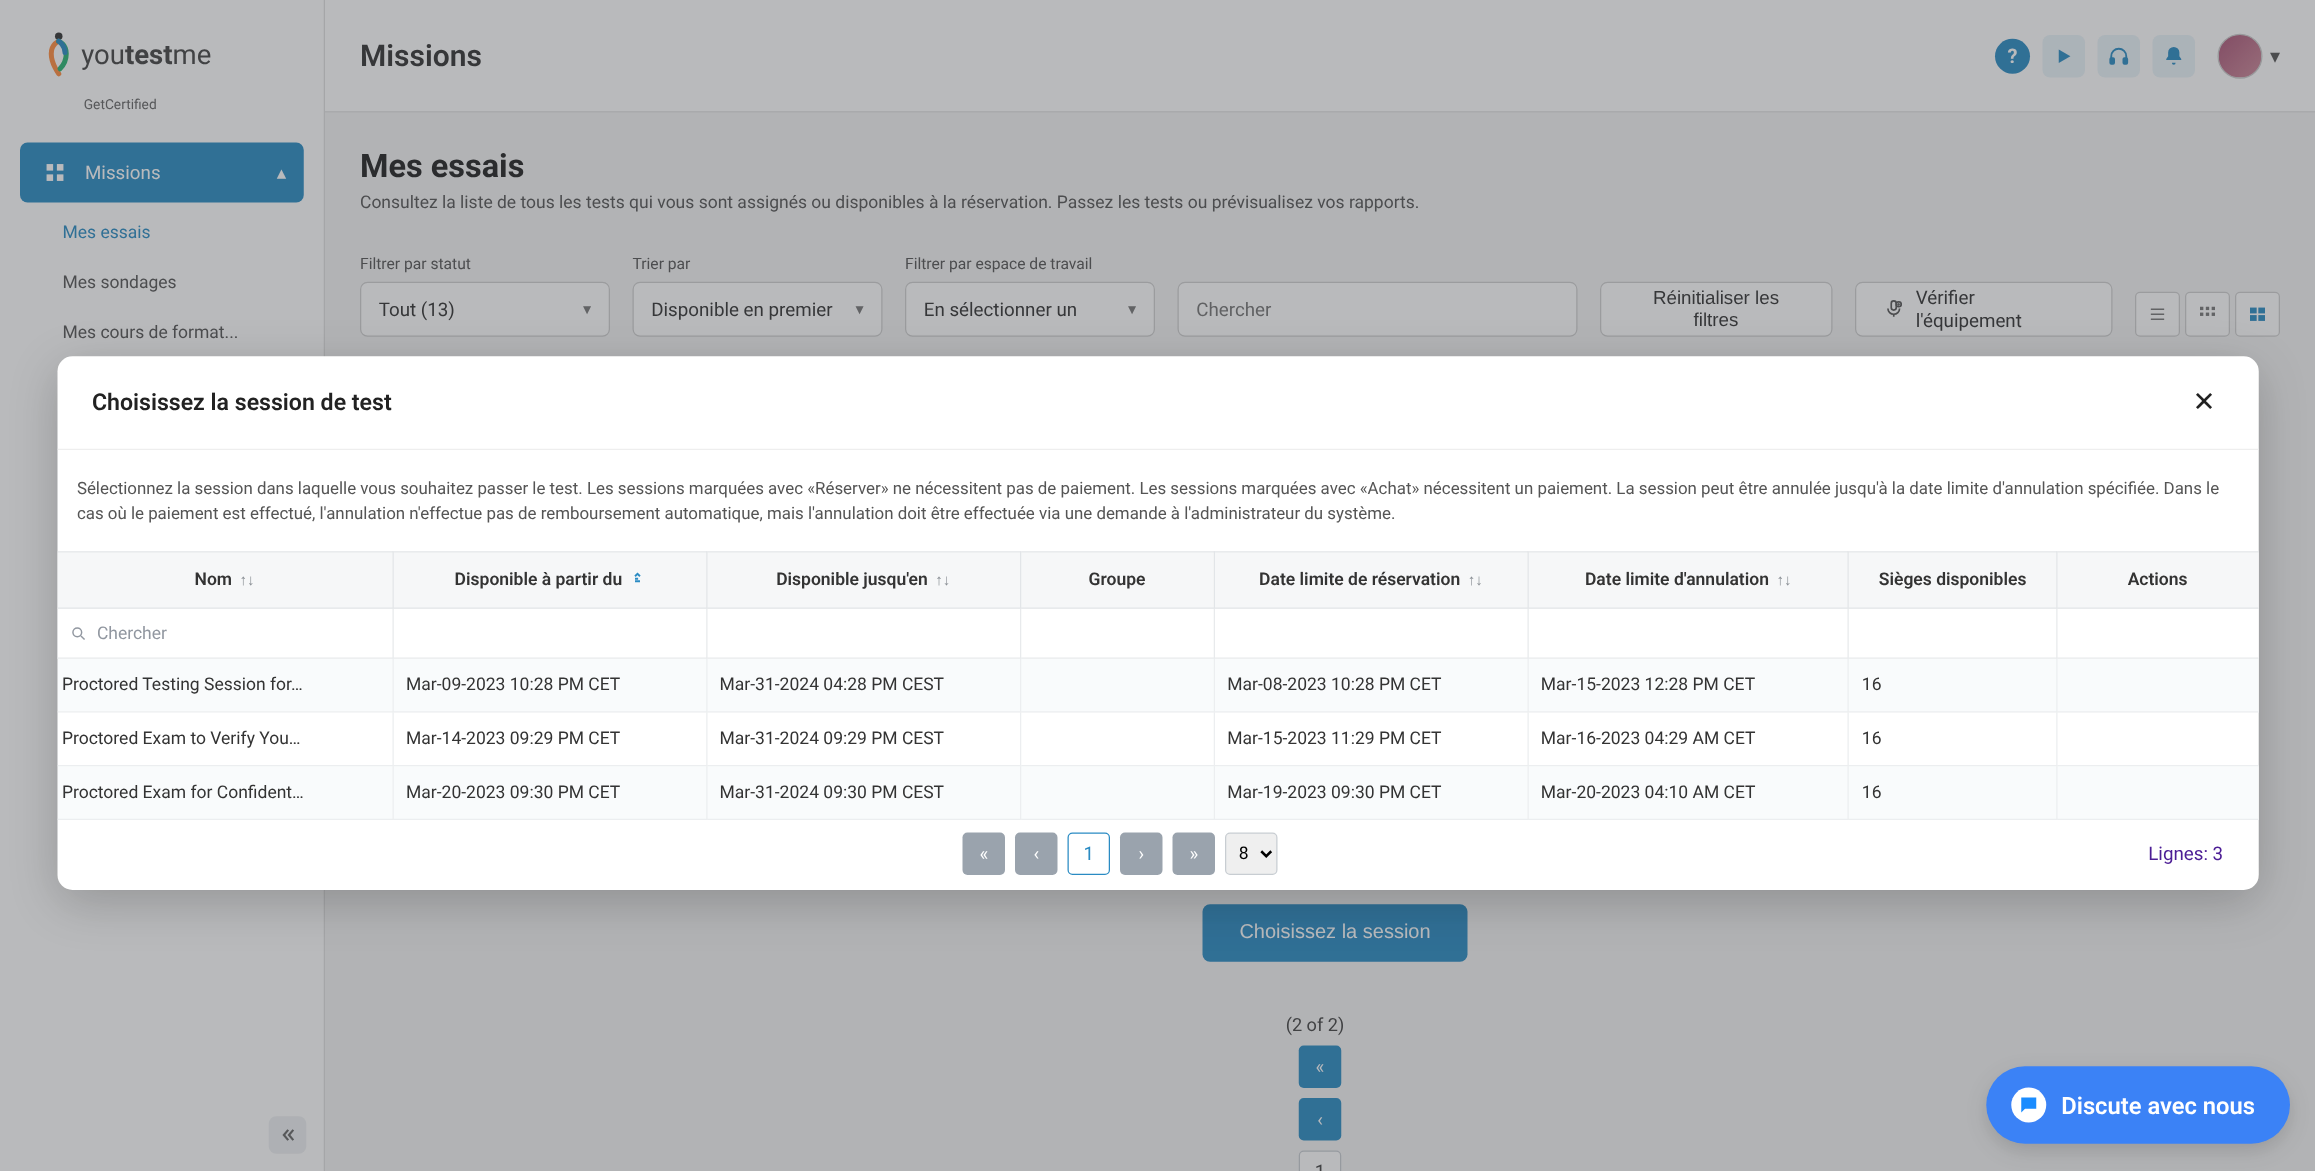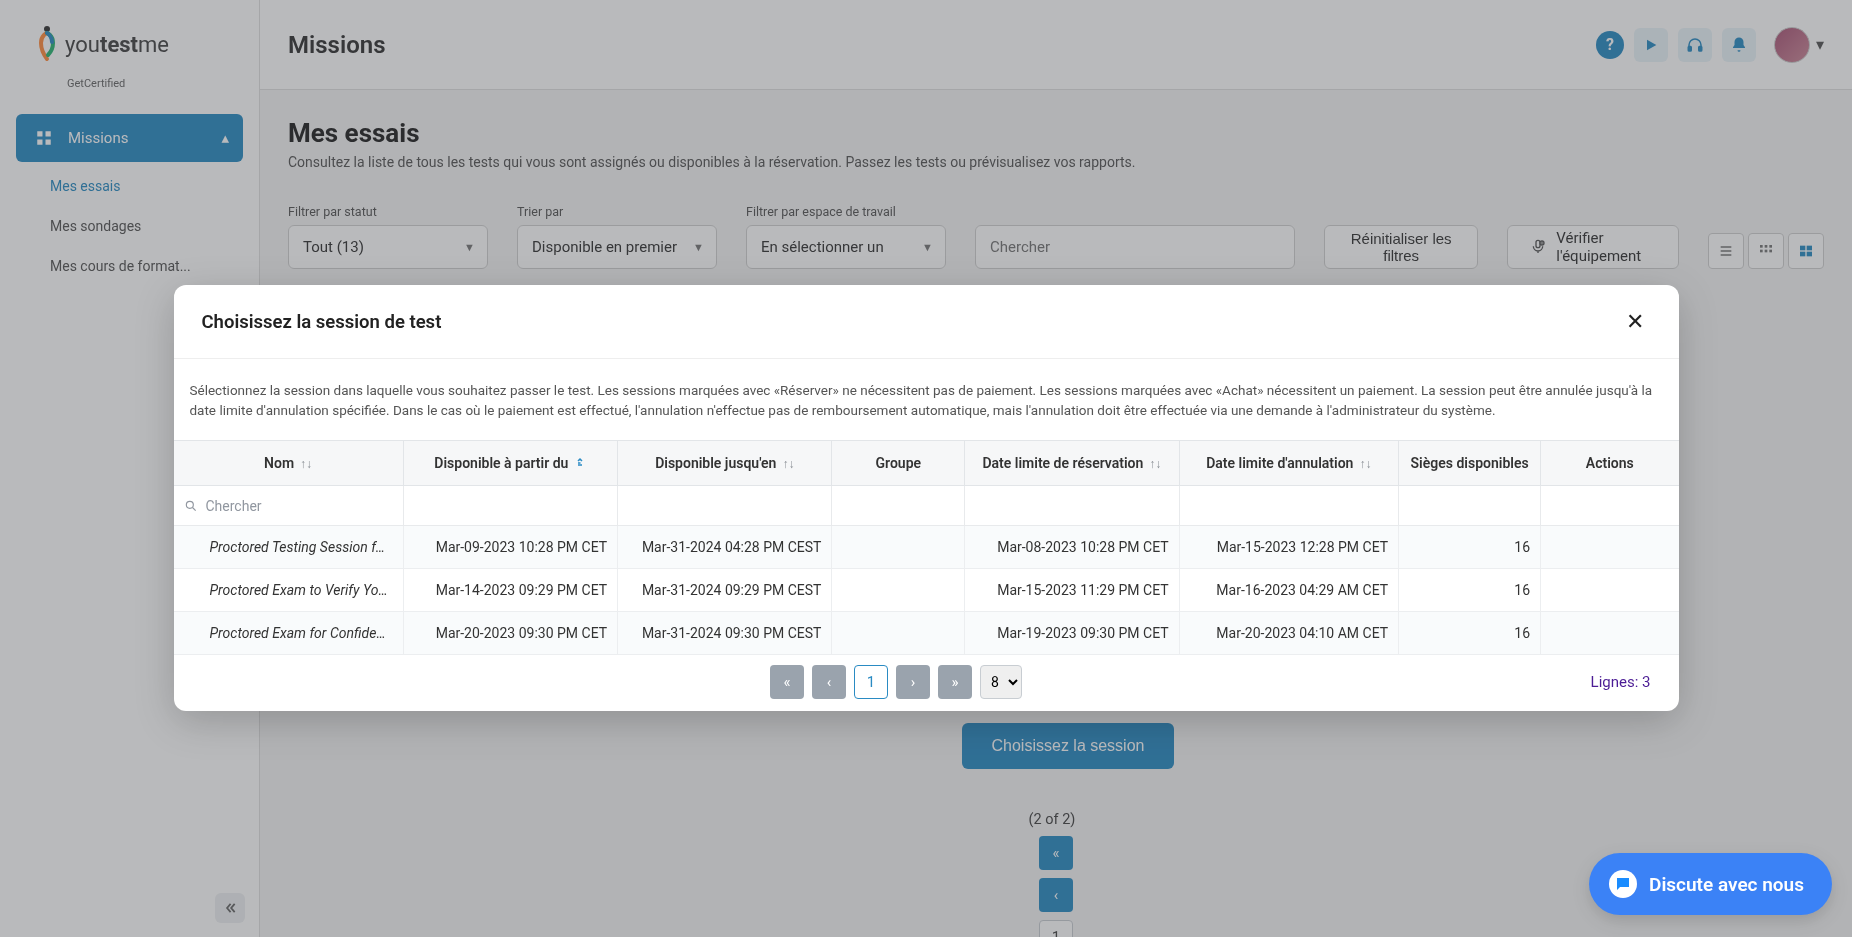--- a/index.html
+++ b/index.html
@@ -29,21 +29,21 @@
 .topbar-right { margin-left:auto; display:flex; align-items:center; gap:10px; }
 .tb-btn { width:34px; height:34px; border-radius:6px; background:#eaf4f9; display:flex; align-items:center; justify-content:center; color:#2a8bc3; cursor:pointer; }
 .tb-btn.help { background:#2a8bc3; color:#fff; border-radius:50%; width:28px; height:28px; font-weight:700; }
 .avatar-wrap { display:flex; align-items:center; margin-left:8px; cursor:pointer;}
 .avatar-img { width:36px; height:36px; border-radius:50%; background:linear-gradient(135deg,#a57,#c89); border:1px solid #ccc; }
 
 
 .main { position:absolute; left:260px; top:90px; right:0; bottom:0; padding:28px 28px 0; overflow:auto;}
 .page-title { font-size:26px; font-weight:700; color:#222; margin-bottom:6px; }
 .page-sub { font-size:14px; color:#555; margin-bottom:20px; }
-.filter-row { display:flex; align-items:flex-end; gap:29px; margin-bottom:28px;margin-top:34px;}
+.filter-row { display:flex; align-items:flex-end; gap:18px; margin-bottom:28px;margin-top:34px;}
 .filter-col { display:flex; flex-direction:column; gap:6px; }
 .filter-label { font-size:12.5px; color:#555; }
 .select { height:44px; min-width:200px; border:1px solid #d0d0d0; border-radius:6px; background:#fff; padding:0 34px 0 14px; font-size:15px; color:#333; display:flex; align-items:center; position:relative; cursor:pointer;}
 .select .caret { position:absolute; right:12px; font-size:11px; color:#777; }
 .search-box { flex:1; min-width:320px; max-width:360px;}
 .search-box input { width:100%; height:44px; border:1px solid #d0d0d0; border-radius:6px; padding:0 14px; font-size:15px; }
 .reset-btn { height:44px; padding:0 22px; border:1px solid #d0d0d0; border-radius:6px; background:#fff; font-size:15px; color:#333; cursor:pointer; }
 .equip-btn { height:44px; padding:0 22px; border:1px solid #d0d0d0; border-radius:6px; background:#fff; font-size:15px; color:#333; display:flex; align-items:center; gap:10px; cursor:pointer; margin-left:auto;}
 .equip-btn .mic-icon { position:relative; width:16px; height:18px;}
 .view-toggle { display:flex; gap:4px; }
@@ -58,35 +58,35 @@
 .bg-pag-label { font-size:14.5px; color:#444; margin-right:8px;}
 .pg-btn { width:34px; height:34px; border-radius:4px; display:flex; align-items:center; justify-content:center; font-size:15px; cursor:pointer;}
 .pg-btn.nav-dis { background:#9aa3ad; color:#fff; }
 .pg-btn.nav-en { background:#2a8bc3; color:#fff; }
 .pg-btn.num { border:1px solid #c8cdd2; background:#fff; color:#444; }
 .pg-btn.num.active { border:1px solid #2a8bc3; color:#2a8bc3; }
 .pg-size { height:34px; border:1px solid #c8cdd2; border-radius:4px; padding:0 4px; font-size:14px; }
 
 
 .overlay { position:absolute; inset:0; background:rgba(60,65,70,0.36); display:flex; align-items:flex-start; justify-content:center; padding-top:285px;}
-.modal { width:1505px; background:#fff; border-radius:12px; box-shadow:0 10px 40px rgba(0,0,0,.2); overflow:hidden;}
+.modal { width:1761px; background:#fff; border-radius:12px; box-shadow:0 10px 40px rgba(0,0,0,.2); overflow:hidden;}
 .modal-head { display:flex; align-items:center; padding:20px 28px; border-bottom:1px solid #eee;}
 .modal-title { font-size:18.5px; font-weight:600; color:#222; }
 .modal-close { margin-left:auto; cursor:pointer; font-size:22px; color:#222; padding:4px 6px;}
 .modal-desc { padding:22px 16px 20px; font-size:13.5px; line-height:1.45; color:#555; }
 .tbl { width:100%; border-collapse:collapse; }
 .tbl th { background:#f6f7f8; padding:14px 10px; font-size:14px; font-weight:600; color:#333; border-top:1px solid #e2e5e8; border-bottom:1px solid #e2e5e8; border-right:1px solid #e2e5e8; text-align:center; white-space:nowrap;}
 .tbl th:last-child { border-right:none; }
 .sort-ic { font-size:12px; color:#8a8f95; margin-left:6px; }
 .sort-ic.active { color:#2a8bc3; }
 .tbl tr.search-row td { background:#fff; padding:8px 10px; border-bottom:1px solid #e8eaec; border-right:1px solid #e8eaec; height:40px;}
 .tbl tr.search-row td:last-child { border-right:none;}
 .srch-cell { display:flex; align-items:center; gap:8px; color:#9197a0; font-size:14px;}
-.tbl tr.data-row td { padding:13px 10px; font-size:14px; color:#333; border-bottom:1px solid #eceef0; border-right:1px solid #eceef0; text-align:right; white-space:nowrap;}
-.tbl tr.data-row td:first-child { text-align:left; max-width:220px; overflow:hidden; text-overflow:ellipsis; padding-left:36px;font-style:italic;}
+.tbl tr.data-row td { padding:13px 10px; font-size:14px; color:#333; border-bottom:1px solid #eceef0; border-right:1px solid #eceef0; text-align:left; white-space:nowrap;}
+.tbl tr.data-row td:first-child { text-align:left; max-width:220px; overflow:hidden; text-overflow:ellipsis; padding-left:4px;}
 .tbl tr.data-row td:last-child { border-right:none;}
 .tbl tr.data-row:nth-child(even) td { background:#f9fbfc;}
 .col-name{width:225px;} .col-avail{width:210px;} .col-due{width:210px;} .col-group{width:130px;} .col-booking{width:210px;} .col-cancel{width:215px;} .col-seats{width:132px;} .col-actions{width:135px;}
 
 .modal-foot { display:flex; align-items:center; padding:10px 28px 12px; }
 .mfoot-spacer{flex:1;}
 .mfoot-pag { display:flex; align-items:center; gap:8px; }
 .mp-btn { width:34px; height:34px; border-radius:4px; background:#9aa3ad; color:#fff; display:flex; align-items:center; justify-content:center; cursor:pointer; font-size:15px;}
 .mp-btn.num { background:#fff; border:1px solid #2a8bc3; color:#2a8bc3; }
 .mp-size { height:34px; border:1px solid #c8cdd2; border-radius:4px; padding:0 6px; font-size:14px;}

